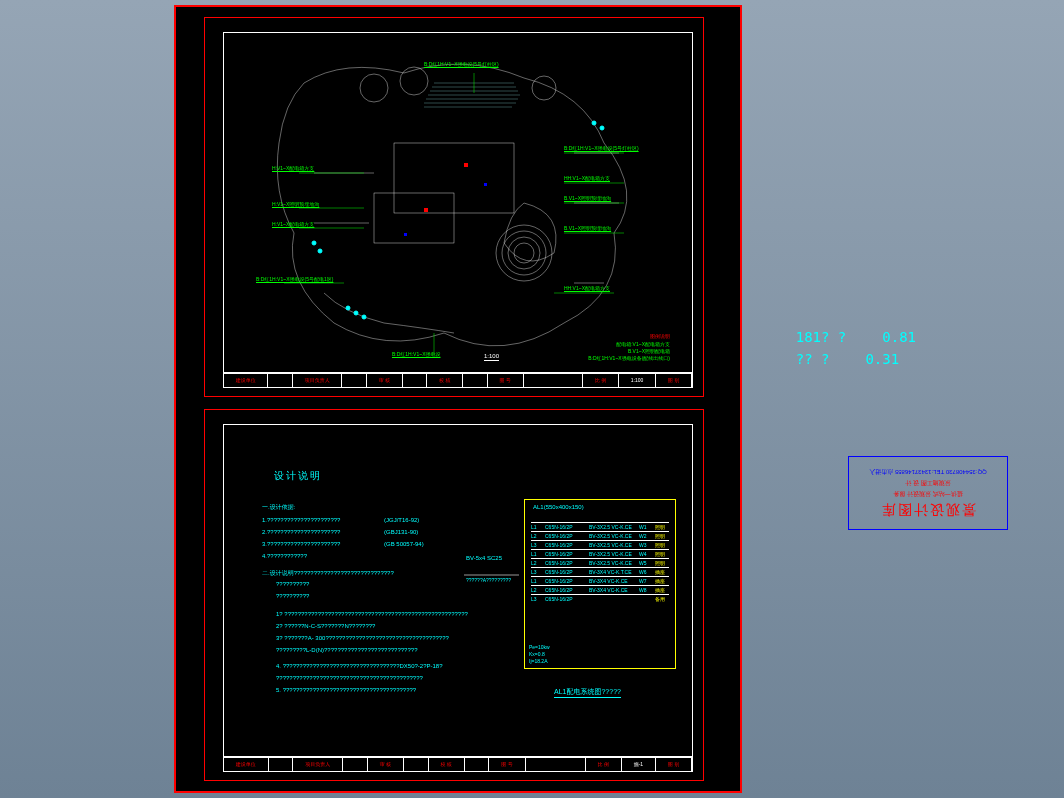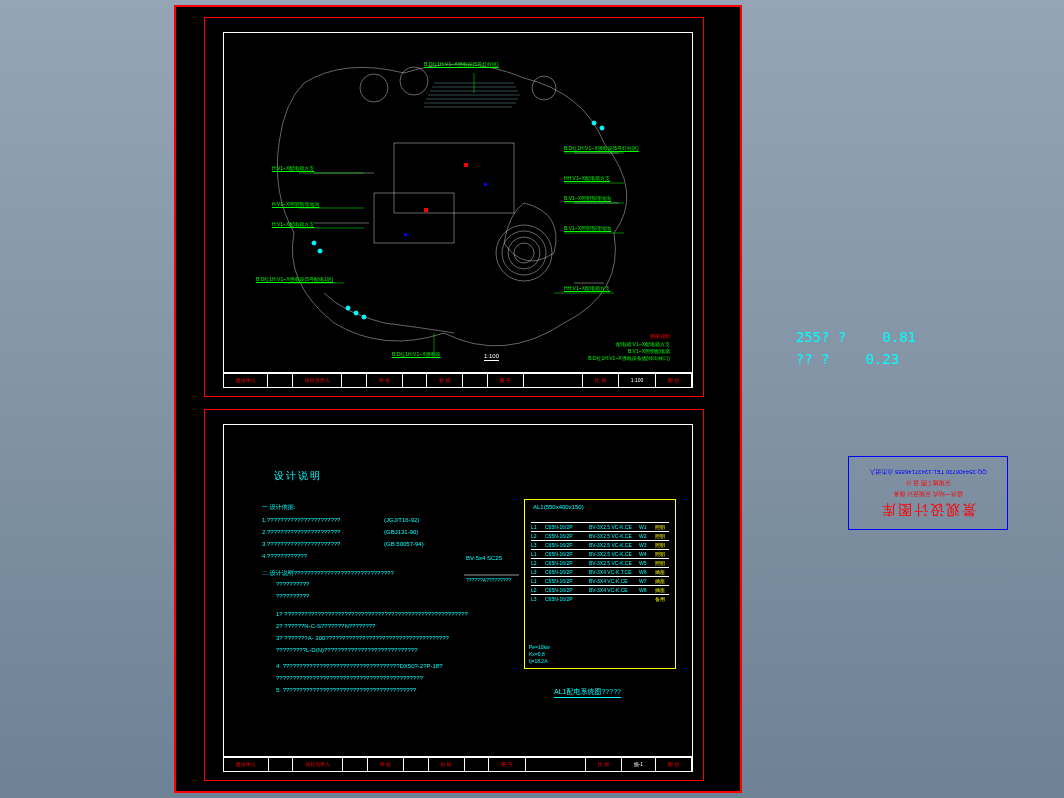--- a/index.html
+++ b/index.html
@@ -319,26 +319,26 @@
       <div class="cell w big"></div>
       <div class="cell">比 例</div>
       <div class="cell w">施-1</div>
       <div class="cell">图 别</div>
     </div>
   </div>
 </div>
 
 <div class="side-readout">
   <div class="row">
-      <span>255?  ?</span>
+      <span>181?  ?</span>
       <span>0.81</span>
     </div>
   <div class="row">
       <span>??  ?</span>
-      <span>0.23</span>
+      <span>0.31</span>
     </div>
 </div>
 
 <div class="stamp">
   <div class="stamp-main">景观设计图库</div>
   <div class="stamp-line">提供一站式 景观设计 服务</div>
   <div class="stamp-line">景观施工图 设 计</div>
   <div class="stamp-num">QQ:354408730  TEL:13437146855  点击进入</div>
 </div>
 

